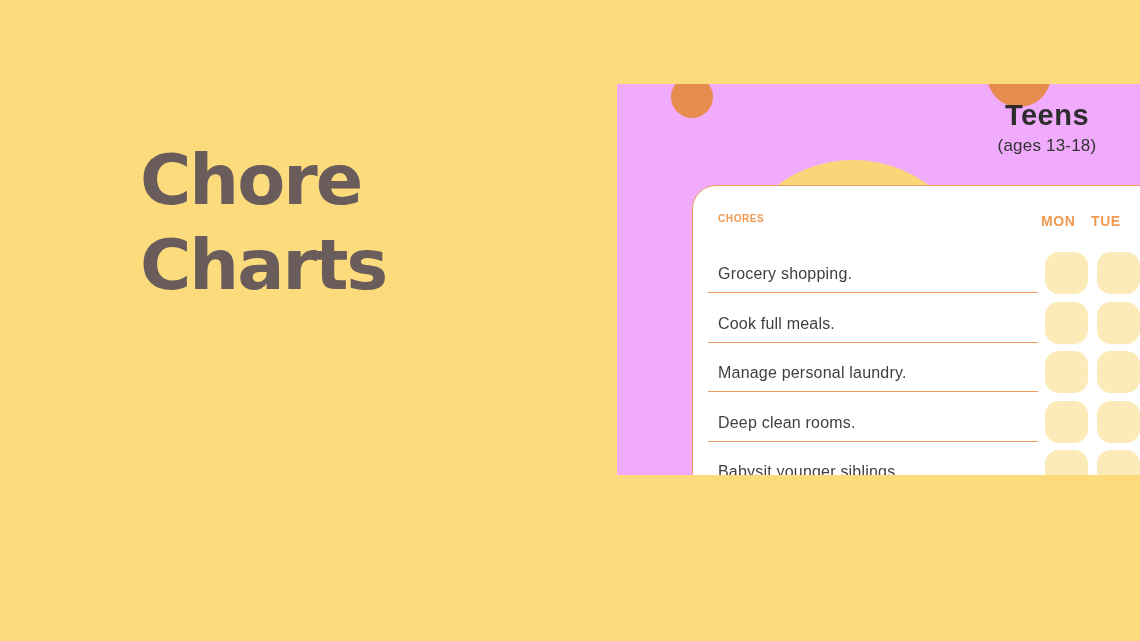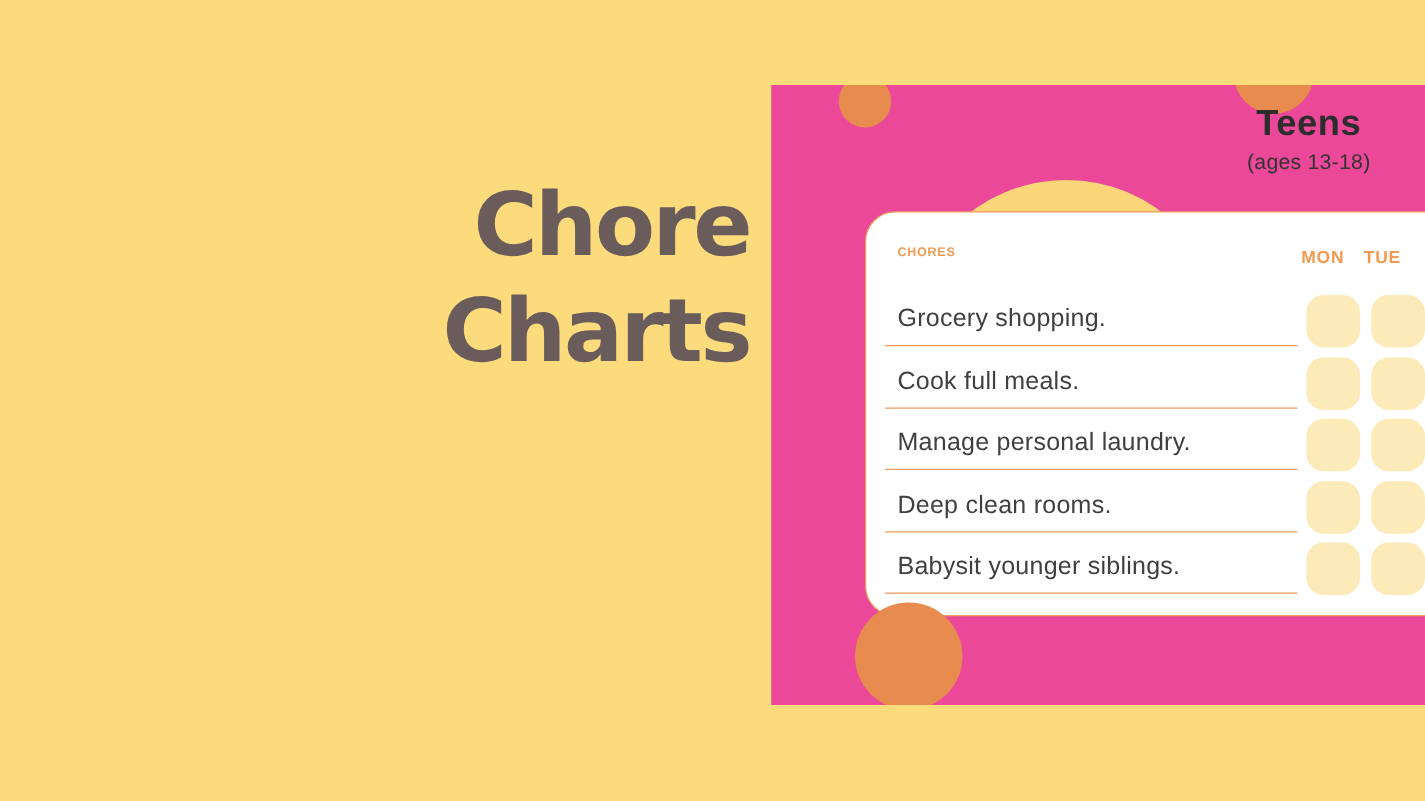--- a/index.html
+++ b/index.html
@@ -6,32 +6,32 @@
   body {
     width:1140px; height:641px;
     background:#FCDB7D;
     font-family:"Liberation Sans", sans-serif;
     position:relative; overflow:hidden;
   }
 
   
   .headline {
     position:absolute; left:140px; top:138px; width:460px;
-    text-align:right;
+    text-align:left;
     font-family:"DejaVu Sans", sans-serif;
     font-weight:bold;
     font-size:70px; line-height:85px; letter-spacing:-2px;
     color:#6A5C5B;
   }
 
   
   .card {
-    position:absolute; left:617px; top:68px;
-    width:523px; height:496px;
-    background:#ec4899;
+    position:absolute; left:617px; top:84px;
+    width:523px; height:391px;
+    background:#f0abfc;
     overflow:hidden;
   }
 
   .circle { position:absolute; border-radius:50%; }
   .circle-tl     { left:54px;  top:-8px;   width:42px;  height:42px;  background:#E78B4E; z-index:3; }
   .circle-tr     { left:370px; top:-41px;  width:64px;  height:64px;  background:#E78B4E; z-index:3; }
   .circle-yellow { left:109px; top:76px;   width:254px; height:254px; background:#FBD678; z-index:1; }
   .circle-bottom { left:67px;  top:414px;  width:86px;  height:86px;  background:#E78B4E; z-index:3; }
 
   .age-header { position:absolute; left:330px; top:15px; width:200px; text-align:center; z-index:4; }
@@ -63,21 +63,21 @@
 
   .chore-row { position:absolute; left:0; width:100%; height:50px; }
   .row-0 { top:57px; }
   .row-1 { top:107px; }
   .row-2 { top:156px; }
   .row-3 { top:206px; }
   .row-4 { top:255px; }
 
   .chore-label {
     position:absolute; left:25px; bottom:10px;
-    font-size:20px; color:#413F3E; letter-spacing:0.2px;
+    font-size:16px; color:#413F3E; letter-spacing:0.2px;
   }
   .row-divider {
     position:absolute; left:15px; bottom:0;
     width:330px; height:1.5px;
     background:#EE9B60;
   }
   .checkbox {
     position:absolute; top:9px;
     width:43px; height:42px;
     border-radius:14px;

